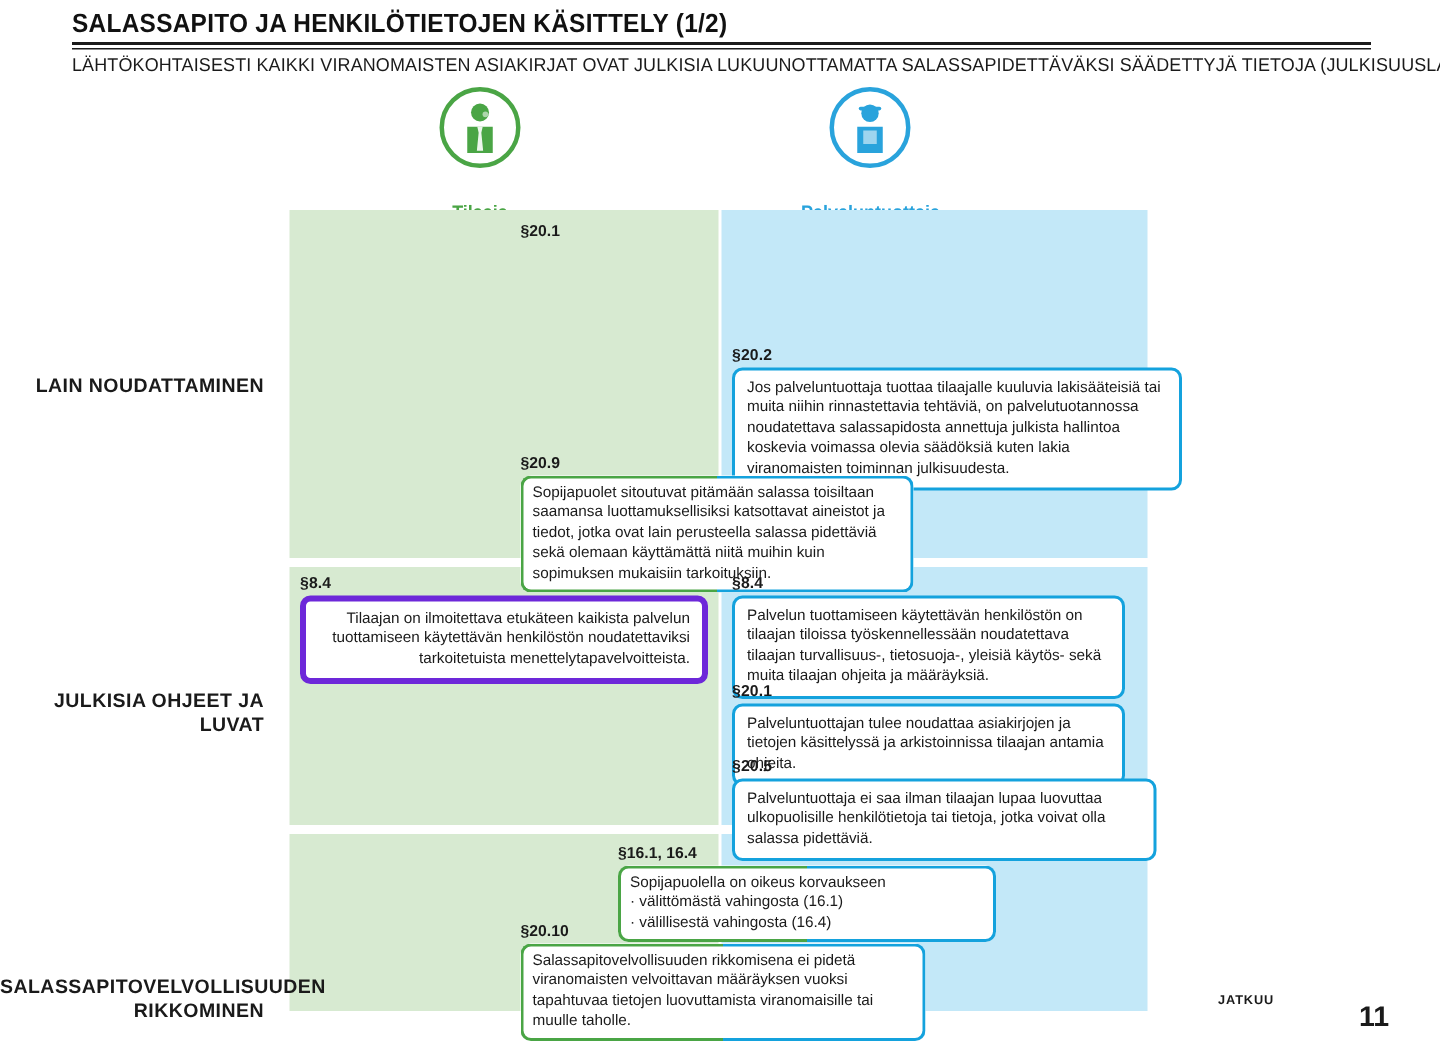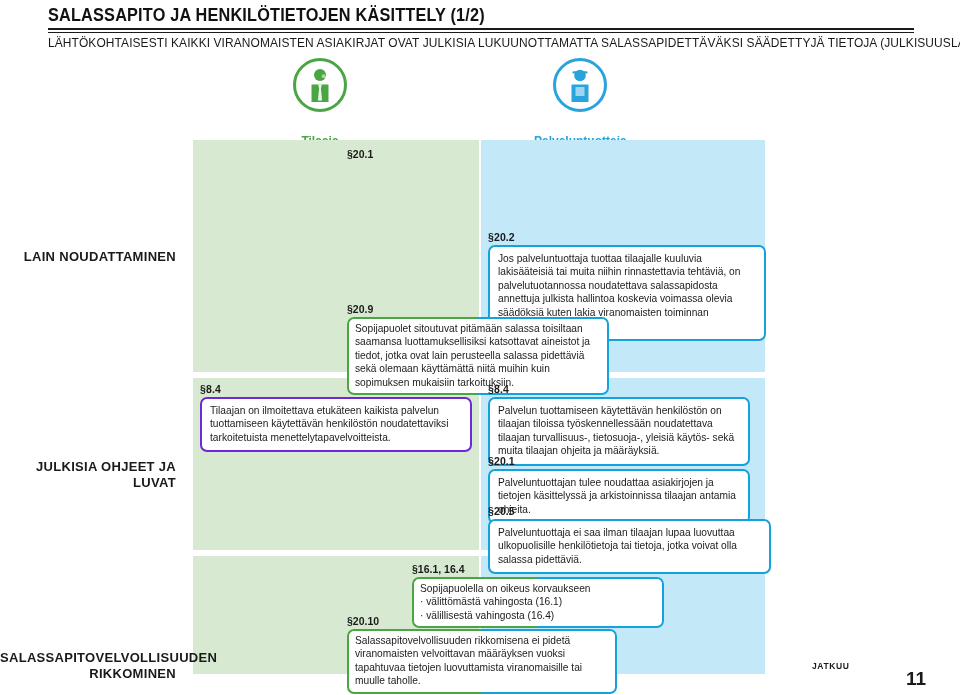--- a/index.html
+++ b/index.html
@@ -61,21 +61,21 @@
   .clause { position: absolute; }
   .clause .tag {
     font-size: 10.5px; font-weight: bold; color: #1a1a1a;
     margin-bottom: 2px; letter-spacing: .1px;
   }
   .clause .body {
     background: #ffffff; border-radius: 7px;
     padding: 5px 8px 6px 8px;
     font-size: 10.2px; line-height: 1.32; color: #1a1a1a;
   }
-  .b-green { border: 2px solid #6d28d9; }
+  .b-green { border: 4px solid #6d28d9; text-align: right; }
   .b-blue  { border: 2px solid #14a2dd; }
 
   
   .split-wrap { position: absolute; }
   .split-wrap .tag { font-size: 10.5px; font-weight: bold; color:#1a1a1a; margin-bottom:2px; }
   .split-box {
     position: relative; background: #fff; border-radius: 7px;
     padding: 5px 8px 6px 8px;
     font-size: 10.2px; line-height: 1.32; color: #1a1a1a;
   }
@@ -166,21 +166,21 @@
   </div>
   <div class="rowlabel" style="left:0; top:623px; width:176px;margin-top:27px;">
     <div>SALASSAPITOVELVOLLISUUDEN</div>
     <div>RIKKOMINEN</div>
   </div>
 
   <div class="split-wrap" style="left:347px; top:148px; width:252px;">
     <div class="tag">§20.1</div>
   </div>
 
-  <div class="clause" style="left:488px; top:231px; width:278px;">
+  <div class="clause" style="left:488px; top:231px; width:300px;">
     <div class="tag">§20.2</div>
     <div class="body b-blue">Jos palveluntuottaja tuottaa tilaajalle kuuluvia lakisääteisiä tai muita niihin rinnastettavia tehtäviä, on palvelutuotannossa noudatettava salassapidosta annettuja julkista hallintoa koskevia voimassa olevia säädöksiä kuten lakia viranomaisten toiminnan julkisuudesta.</div>
   </div>
 
   <div class="split-wrap" style="left:347px; top:303px; width:262px;">
     <div class="tag">§20.9</div>
     <div class="split-box">
       <div class="txt">Sopijapuolet sitoutuvat pitämään salassa toisiltaan saamansa luottamuksellisiksi katsottavat aineistot ja tiedot, jotka ovat lain perusteella salassa pidettäviä sekä olemaan käyttämättä niitä muihin kuin sopimuksen mukaisiin tarkoituksiin.</div>
     </div>
   </div>

